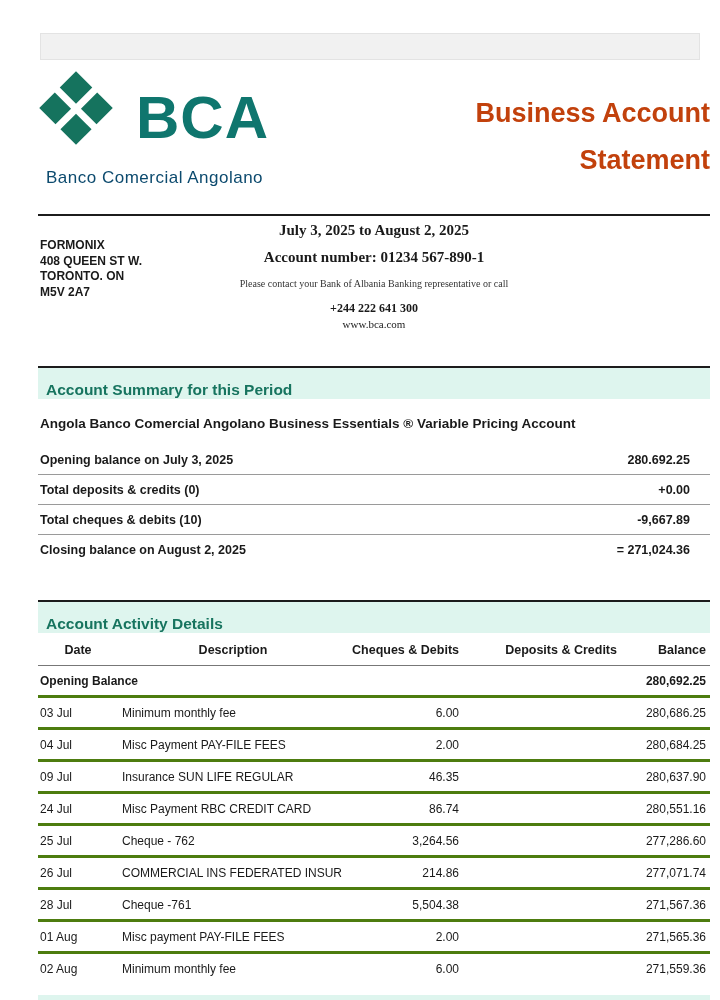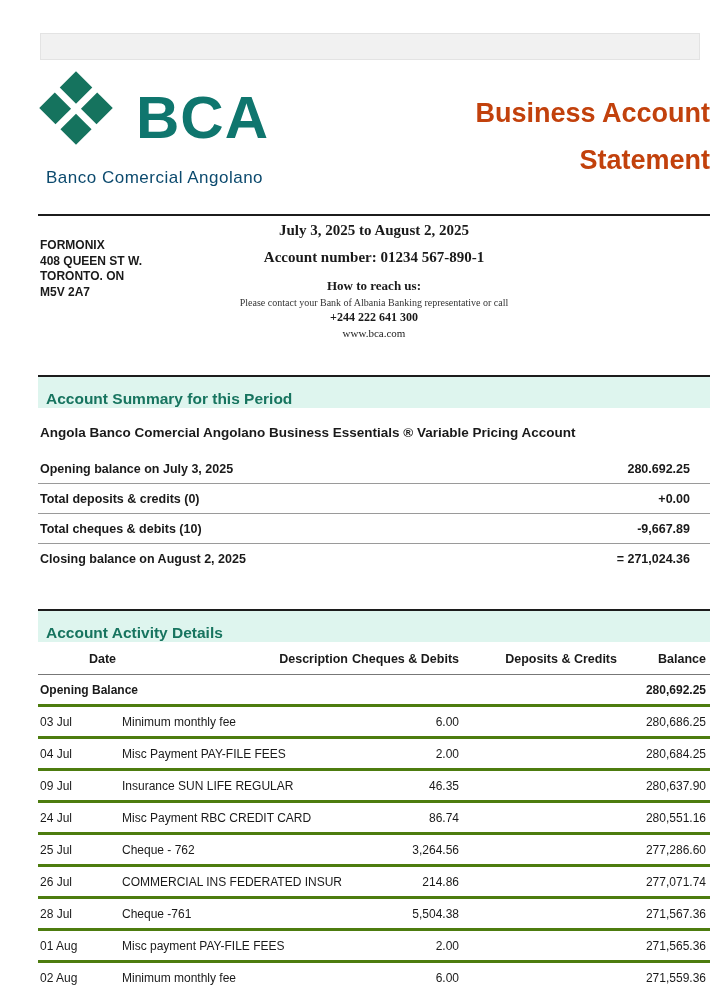--- a/index.html
+++ b/index.html
@@ -24,21 +24,21 @@
   .rule-dark { border: none; border-top: 2px solid #1c1c1c; margin-top: 26px; }
 
   
   .info { position: relative; margin-top: 6px; }
   .info-right { text-align: center; font-family: Liberation Serif, serif; }
   .period { font-size: 15px; font-weight: 700; }
   .account-number { font-size: 15px; font-weight: 700; margin-top: 10px; }
   .contact { margin-top: 12px; }
   .contact-heading { font-size: 13px; font-weight: 700; }
   .contact-line { font-size: 10px; color: #333; margin-top: 3px; }
-  .contact-phone { font-size: 12px; font-weight: 700; margin-top: 2px; }
+  .contact-phone { font-size: 12px; font-weight: 700; margin-top: 12px; }
   .contact-web { font-size: 11px; margin-top: 2px; }
   .recipient { position: absolute; left: 2px; top: 16px; font-size: 12px; font-weight: 700; line-height: 1.3; }
 
   
   .section-head { margin-top: 36px; border-top: 2px solid #1c1c1c; }
   .band { background: #def5ee; height: 31px; display: flex; align-items: flex-end; padding-left: 8px; }
   .band-title { color: #17745F; font-weight: 700; font-size: 15.5px; }
 
   .product-line { font-size: 13.5px; font-weight: 700; margin: 17px 0 0 2px; }
 
@@ -47,21 +47,21 @@
   .summary-table td { font-size: 12.5px; font-weight: 700; padding: 8px 0 7px 2px; border-bottom: 1px solid #9a9a9a; }
   .summary-table tr:last-child td { border-bottom: none; }
   .summary-table td.val { text-align: right; padding-right: 20px; font-weight: 700; }
 
   
   .activity-table { width: 100%; border-collapse: collapse; table-layout: fixed; margin-top: 1px; }
   .activity-table col.c-date { width: 78px; }
   .activity-table col.c-desc { width: 232px; }
   .activity-table col.c-debit { width: 115px; }
   .activity-table col.c-credit { width: 158px; }
-  .activity-table th { font-size: 12.5px; font-weight: 700; text-align: right; padding: 9px 0 8px 2px; border-bottom: 1px solid #777; }
+  .activity-table th { font-size: 12.5px; font-weight: 700; text-align: center; padding: 9px 0 8px 2px; border-bottom: 1px solid #777; }
   .activity-table th.num, .activity-table td.num { text-align: right; padding-right: 4px; }
   .activity-table td { font-size: 12px; padding: 8px 0 7px 2px; border-bottom: 3px solid #4d7c0f; }
   .activity-table td.desc { padding-left: 6px; margin-left: 48px; }
   .activity-table tr.opening td { font-weight: 700; }
   .activity-table tr:last-child td { border-bottom: none; }
 
   .bottom-band { margin-top: 12px; height: 31px; background: #def5ee; border-bottom: 2px solid #b6d9cf; }
 </style>
 </head>
 <body>
@@ -97,21 +97,20 @@
     <div class="recipient">
       <div>FORMONIX</div>
       <div>408 QUEEN ST W.</div>
       <div>TORONTO. ON</div>
       <div>M5V 2A7</div>
     </div>
     <div class="info-right">
       <div class="period">July 3, 2025 to August 2, 2025</div>
       <div class="account-number">Account number: 01234 567-890-1</div>
       <div class="contact">
-        <div class="contact-heading">How to reach us:</div>
         <div class="contact-line">Please contact your Bank of Albania Banking representative or call</div>
         <div class="contact-phone">+244 222 641 300</div>
         <div class="contact-web">www.bca.com</div>
       </div>
     </div>
   </div>
 
   <div class="section-head">
     <div class="band">
       <span class="band-title">Account Summary for this Period</span>

